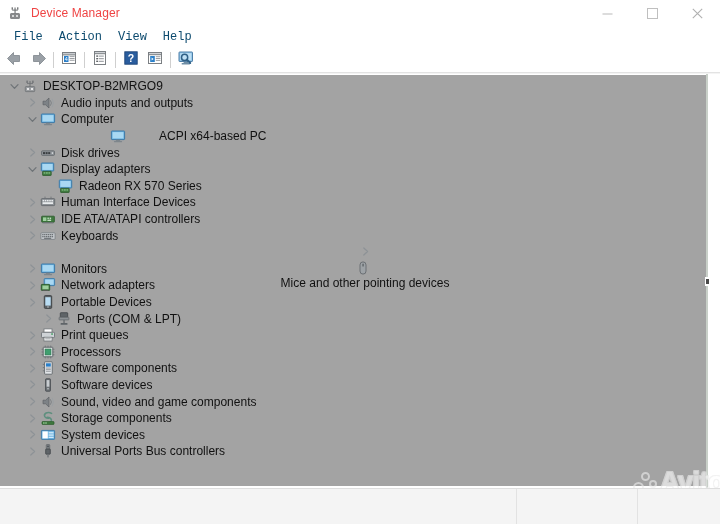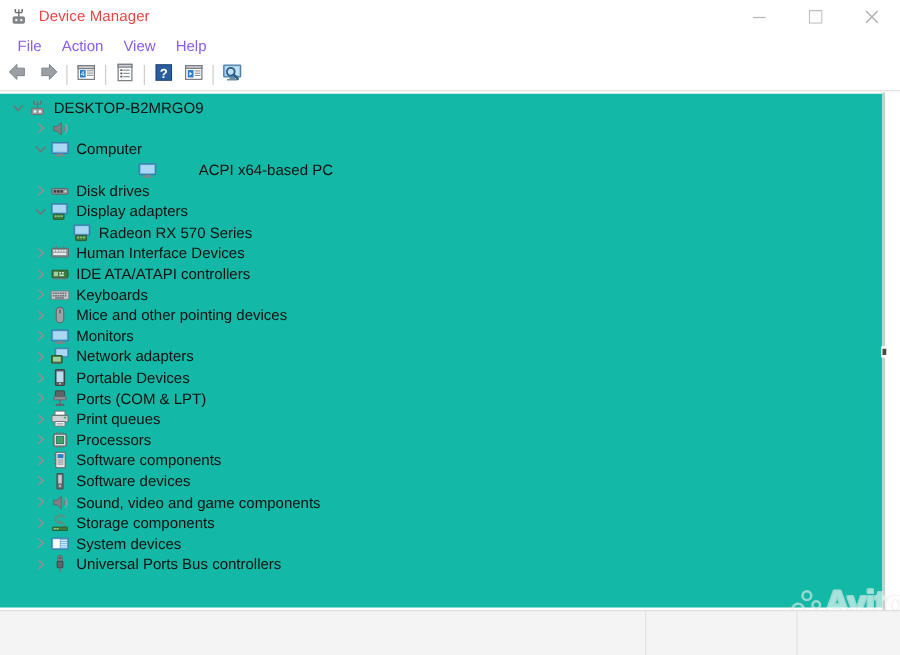--- a/index.html
+++ b/index.html
@@ -67,24 +67,25 @@
     left: 0; top: 26px;
     width: 720px; height: 22px;
     background: #ffffff;
     display: flex;
     align-items: center;
     padding-left: 6px;
     box-sizing: border-box;
   }
   .menu-item {
     font-size: 12px;
-    color: #8b5cf6;
+    color: #0c4a6e;
     padding: 2px 8px 3px 8px;
     white-space: nowrap;
     line-height: 14px;
+    font-family: Liberation Mono, monospace;
   }
 
   
   .toolbar {
     position: absolute;
     left: 0; top: 48px;
     width: 720px; height: 24px;
     background: #ffffff;
     display: flex;
     align-items: center;
@@ -116,21 +117,21 @@
     width: 720px; height: 1px;
     background: #f4f4f4;
   }
 
   
   .tree {
     position: absolute;
     left: 0; top: 75px;
     width: 706px;
     height: 411px;
-    background: #14b8a6;
+    background: #a3a3a3;
     overflow: hidden;
     padding-top: 3px;
     box-sizing: border-box;
   }
   .node {
     height: 16.6px;
     display: flex;
     align-items: center;
     white-space: nowrap;
   }
@@ -401,20 +402,21 @@
         <span class="chev">
           <svg width="9" height="9" viewBox="0 0 9 9">
             <path d="M2.8 1 L6.6 4.5 L2.8 8" fill="none" stroke="#8d9296" stroke-width="1.25" stroke-linecap="round" stroke-linejoin="round"></path>
           </svg>
         </span>
         <span class="node-icon"><svg width="16" height="16" viewBox="0 0 16 16">
             <path d="M3 6.2 L5.6 6.2 L9 3 L9 13 L5.6 9.8 L3 9.8 Z" fill="#7d8286" stroke="#5e6266" stroke-width="0.7" stroke-linejoin="round"></path>
             <path d="M10.6 5.6 Q12.4 8 10.6 10.4" stroke="#7d8286" stroke-width="1" fill="none" stroke-linecap="round"></path>
             <path d="M12.3 4.2 Q14.8 8 12.3 11.8" stroke="#9aa0a4" stroke-width="1" fill="none" stroke-linecap="round"></path>
           </svg></span>
+        <span class="node-label">Audio inputs and outputs</span>
       </div>
       <div class="node" style="padding-left: 24px;">
         <span class="chev">
           <svg width="9" height="9" viewBox="0 0 9 9">
             <path d="M1 2.6 L4.5 6.4 L8 2.6" fill="none" stroke="#6f7478" stroke-width="1.25" stroke-linecap="round" stroke-linejoin="round"></path>
           </svg>
         </span>
         <span class="node-icon"><svg width="16" height="16" viewBox="0 0 16 16">
             <rect x="1.4" y="3" width="13.2" height="8.6" rx="0.6" fill="#6cb3e0" stroke="#3d7aa8" stroke-width="1"></rect>
             <rect x="2.6" y="4.1" width="10.8" height="6.3" fill="#a9d8f2"></rect>
@@ -527,21 +529,21 @@
             <rect x="2.2" y="8" width="1.4" height="1.3" fill="#6b7074"></rect>
             <rect x="4.1" y="8" width="1.4" height="1.3" fill="#6b7074"></rect>
             <rect x="6" y="8" width="1.4" height="1.3" fill="#6b7074"></rect>
             <rect x="7.9" y="8" width="1.4" height="1.3" fill="#6b7074"></rect>
             <rect x="9.8" y="8" width="1.4" height="1.3" fill="#6b7074"></rect>
             <rect x="11.7" y="8" width="1.4" height="1.3" fill="#6b7074"></rect>
             <rect x="4.1" y="9.8" width="7.1" height="1.1" fill="#6b7074"></rect>
           </svg></span>
         <span class="node-label">Keyboards</span>
       </div>
-      <div class="node" style="padding-left: 24px;">
+      <div class="node" style="padding-left: 24px; flex-direction: column;">
         <span class="chev">
           <svg width="9" height="9" viewBox="0 0 9 9">
             <path d="M2.8 1 L6.6 4.5 L2.8 8" fill="none" stroke="#8d9296" stroke-width="1.25" stroke-linecap="round" stroke-linejoin="round"></path>
           </svg>
         </span>
         <span class="node-icon"><svg width="16" height="16" viewBox="0 0 16 16">
             <rect x="5" y="1.9" width="6" height="12.2" rx="3" fill="#9da2a6" stroke="#64696d" stroke-width="0.9"></rect>
             <rect x="7.6" y="3.6" width="0.9" height="3" rx="0.4" fill="#3f4447"></rect>
           </svg></span>
         <span class="node-label">Mice and other pointing devices</span>
@@ -581,21 +583,21 @@
             <path d="M2.8 1 L6.6 4.5 L2.8 8" fill="none" stroke="#8d9296" stroke-width="1.25" stroke-linecap="round" stroke-linejoin="round"></path>
           </svg>
         </span>
         <span class="node-icon"><svg width="16" height="16" viewBox="0 0 16 16">
             <rect x="4.3" y="1.6" width="7.4" height="12.8" rx="1" fill="#5b6064" stroke="#3c4144" stroke-width="0.9"></rect>
             <rect x="5.3" y="3.2" width="5.4" height="8.4" fill="#b8dcf2"></rect>
             <circle cx="8" cy="12.9" r="0.75" fill="#c8ccd0"></circle>
           </svg></span>
         <span class="node-label">Portable Devices</span>
       </div>
-      <div class="node" style="padding-left: 24px;">
+      <div class="node" style="padding-left: 40px;">
         <span class="chev">
           <svg width="9" height="9" viewBox="0 0 9 9">
             <path d="M2.8 1 L6.6 4.5 L2.8 8" fill="none" stroke="#8d9296" stroke-width="1.25" stroke-linecap="round" stroke-linejoin="round"></path>
           </svg>
         </span>
         <span class="node-icon"><svg width="16" height="16" viewBox="0 0 16 16">
             <rect x="4.3" y="1.7" width="7.4" height="4.6" rx="0.6" fill="#5f6468" stroke="#3f4448" stroke-width="0.8"></rect>
             <rect x="3.1" y="6.3" width="9.8" height="2.6" rx="0.5" fill="#8d9296" stroke="#64696d" stroke-width="0.8"></rect>
             <rect x="7.4" y="8.9" width="1.3" height="3.1" fill="#64696d"></rect>
             <rect x="4.6" y="12" width="6.9" height="1.7" rx="0.5" fill="#5f6468"></rect>

